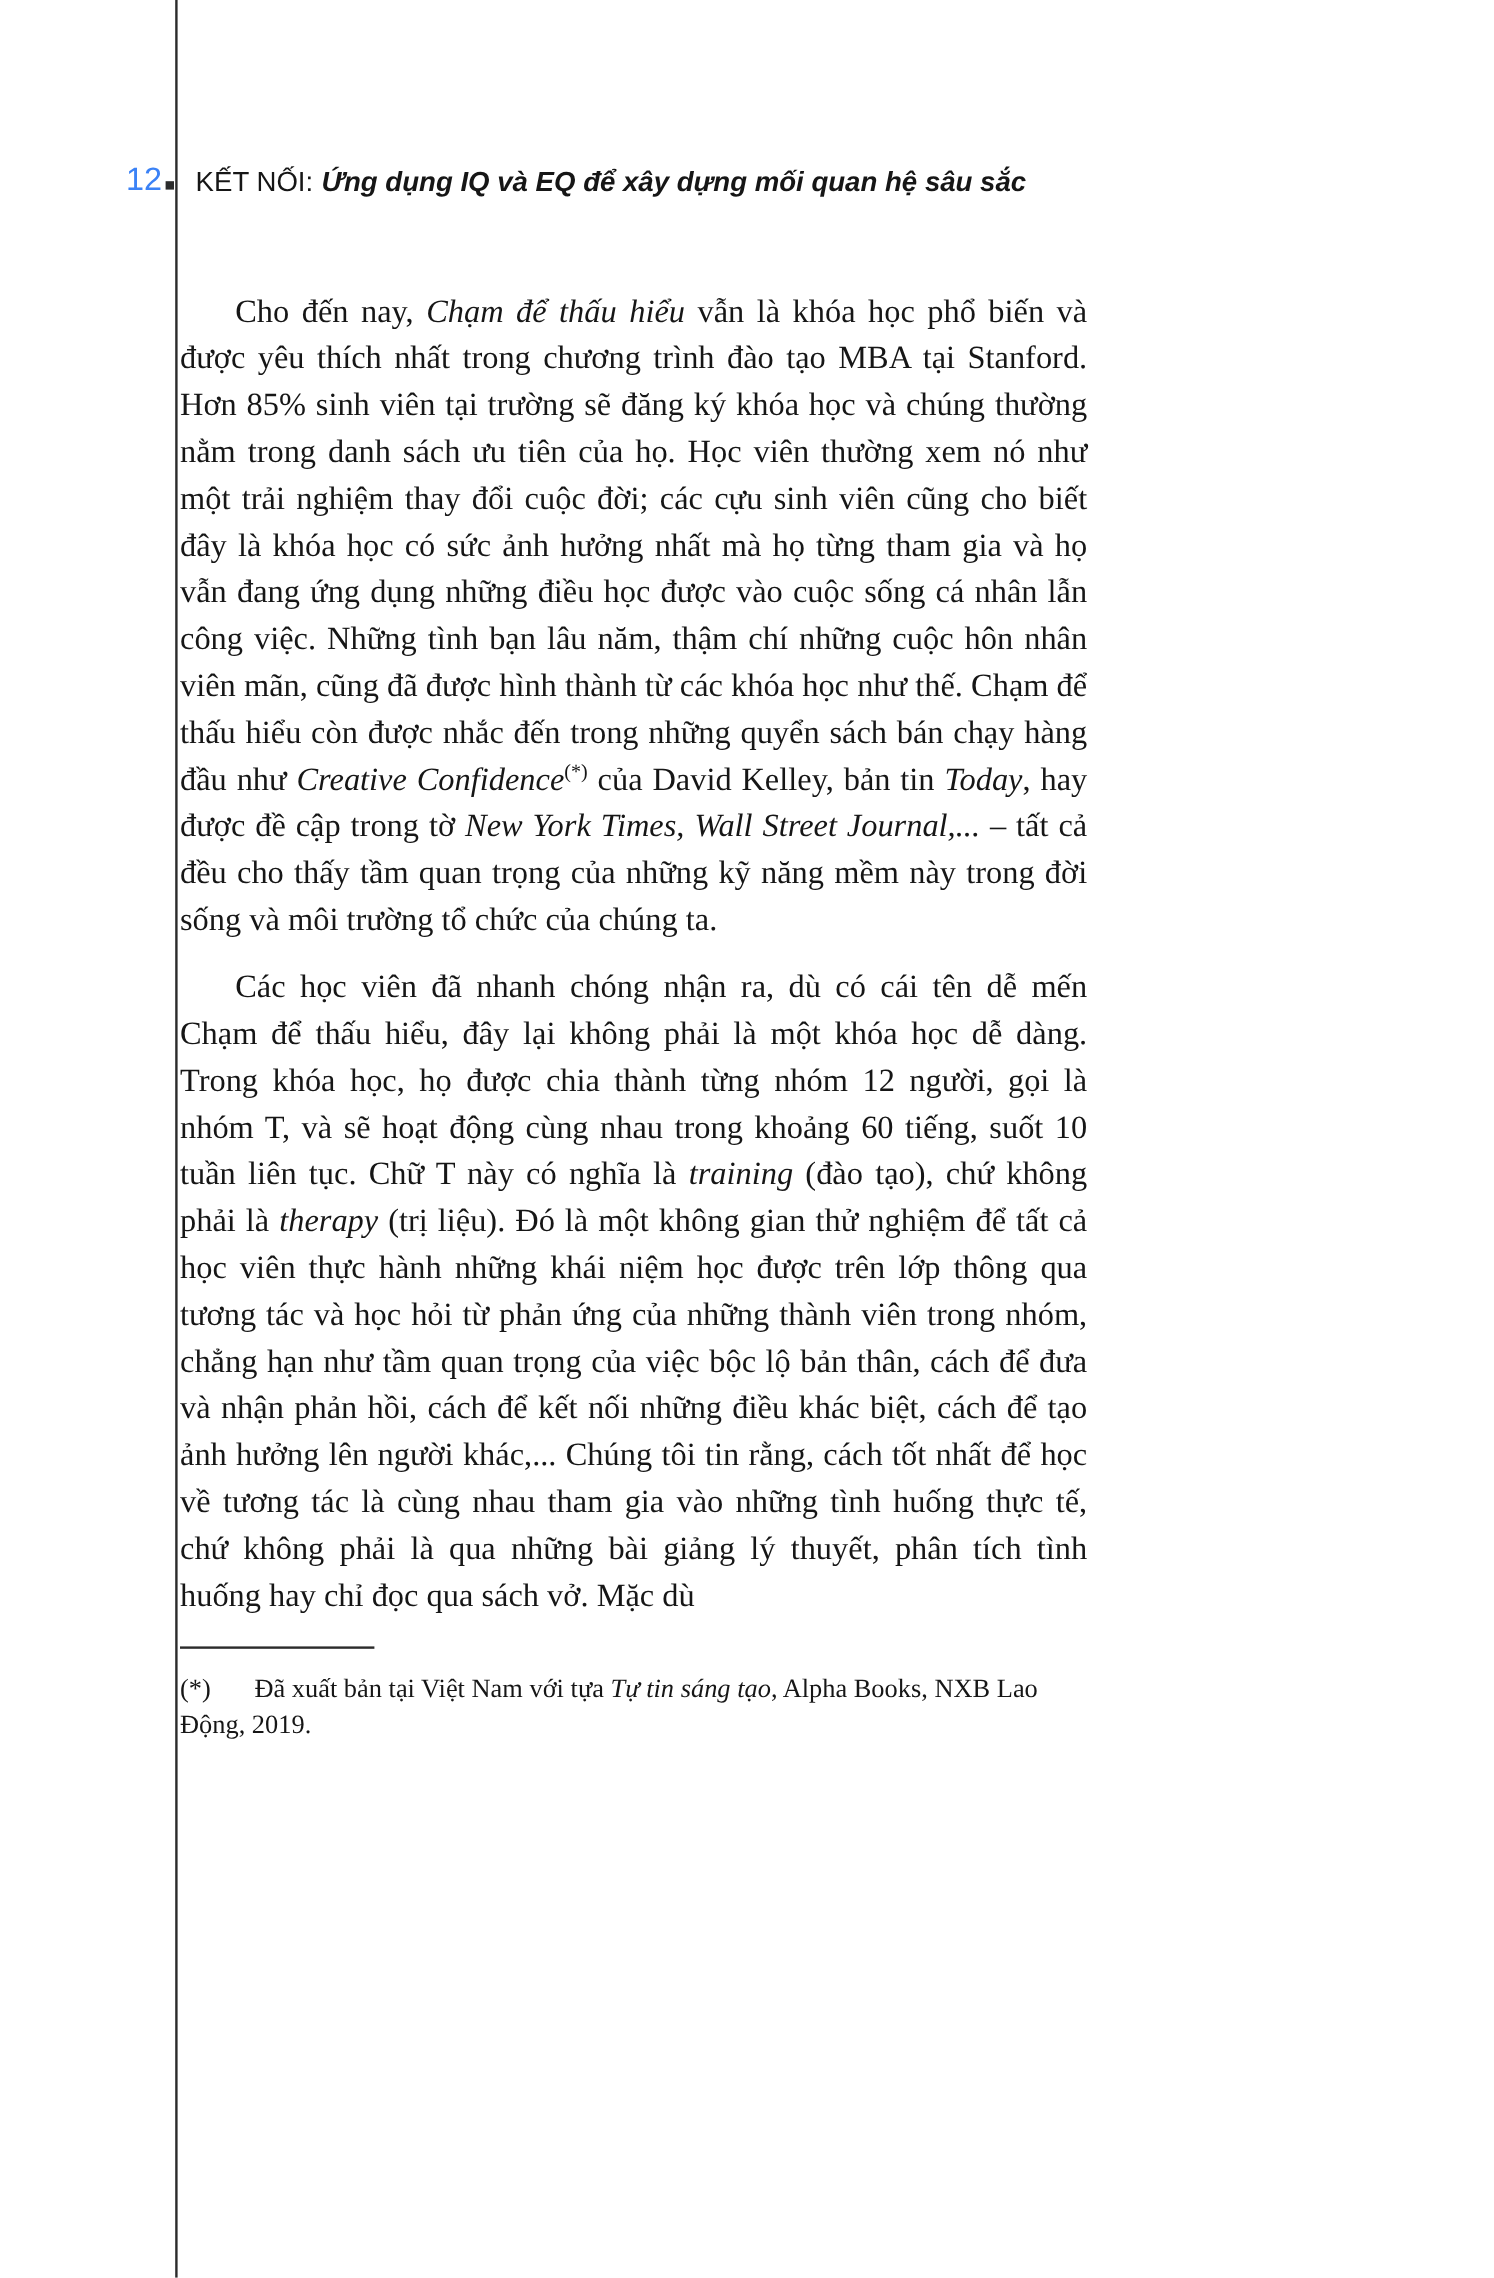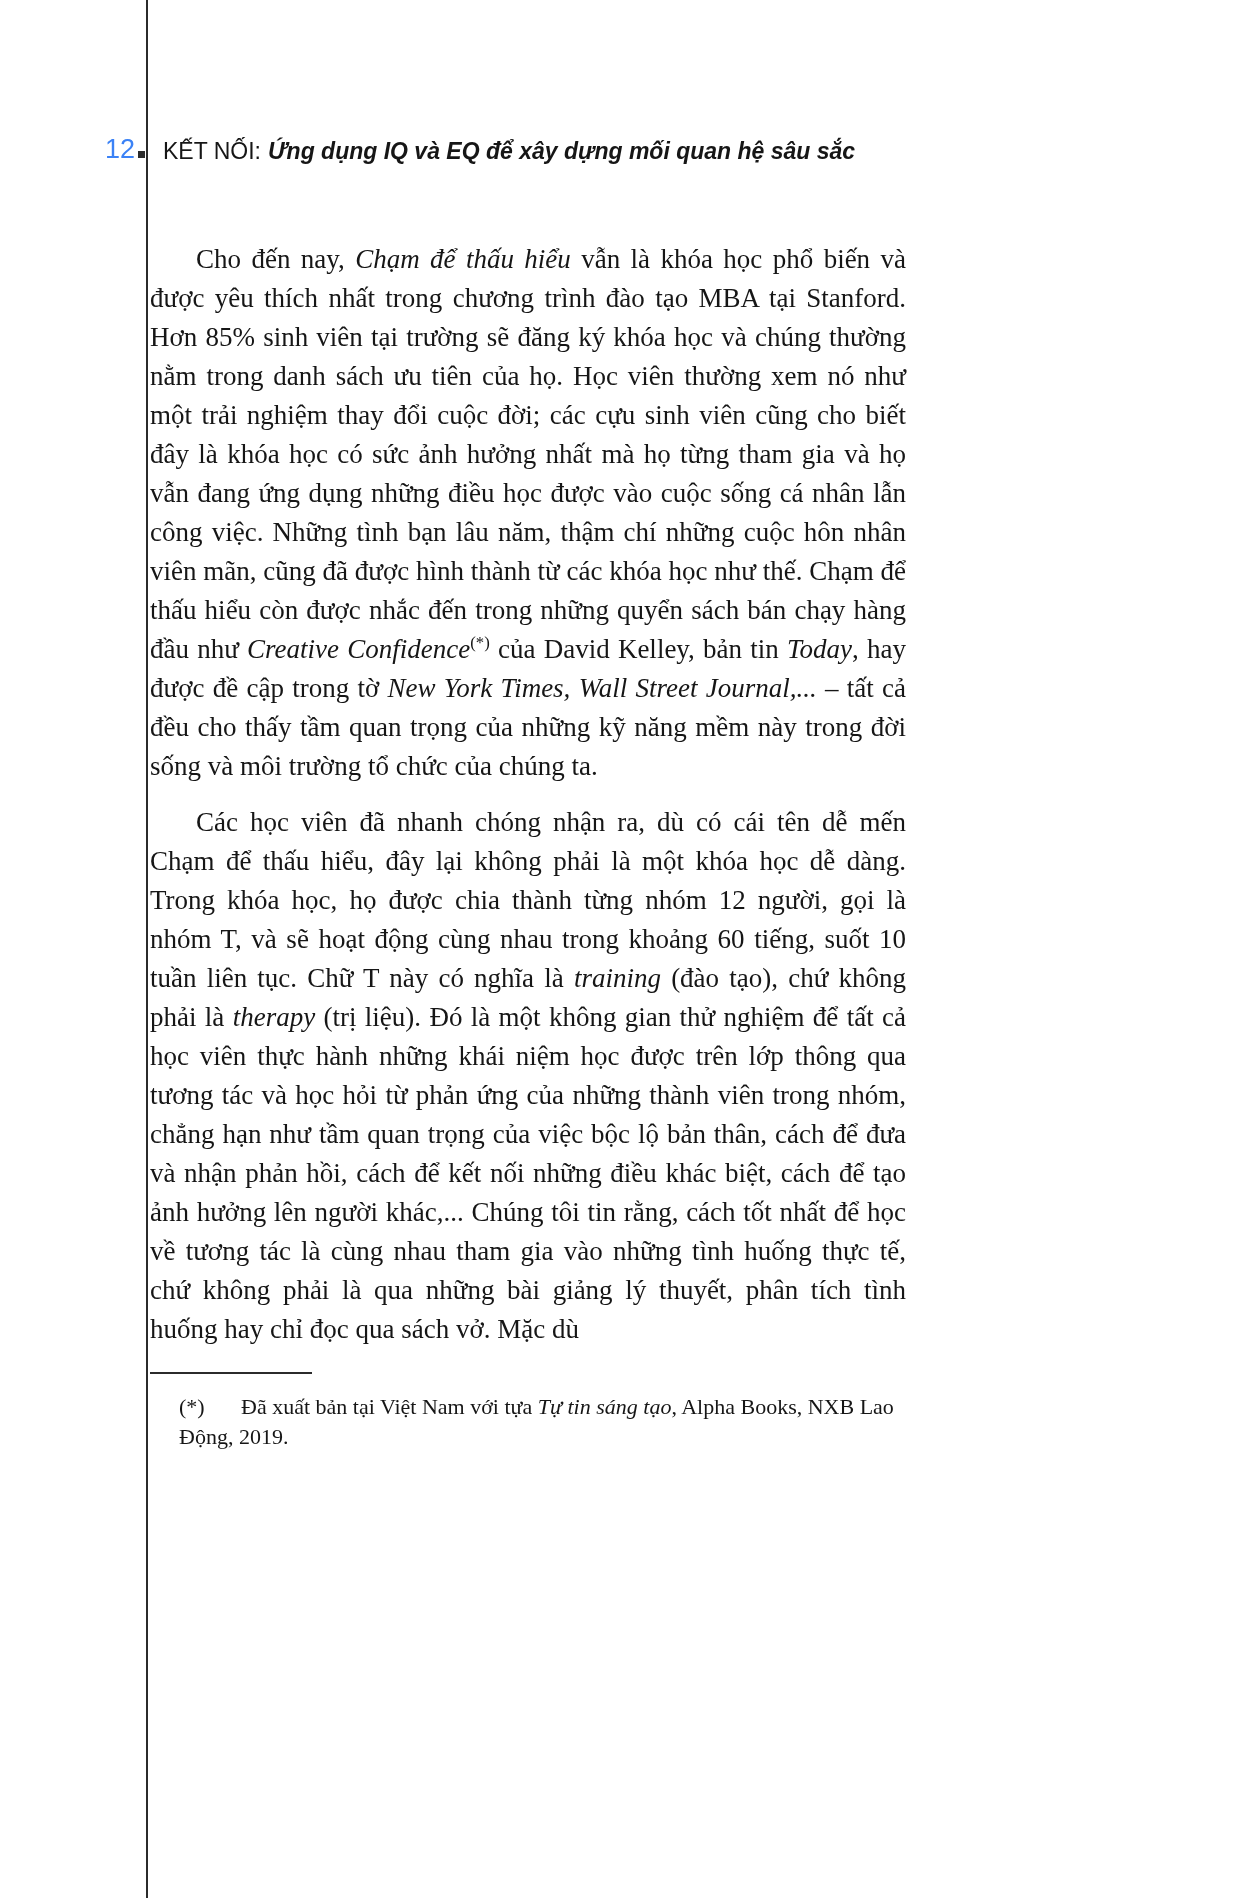--- a/index.html
+++ b/index.html
@@ -93,21 +93,20 @@
     background: #2b2b2b;
   }
   .footnote {
     position: absolute;
     left: 150px;
     top: 1392px;
     width: 756px;
     font-size: 22px;
     line-height: 30px;
     color: #161616;
-    margin-left: 29px;
   }
   .fn-marker {
     display: inline-block;
     width: 62px;
   }
 </style>
 </head>
 <body>
 
 <div class="spine-line"></div>

